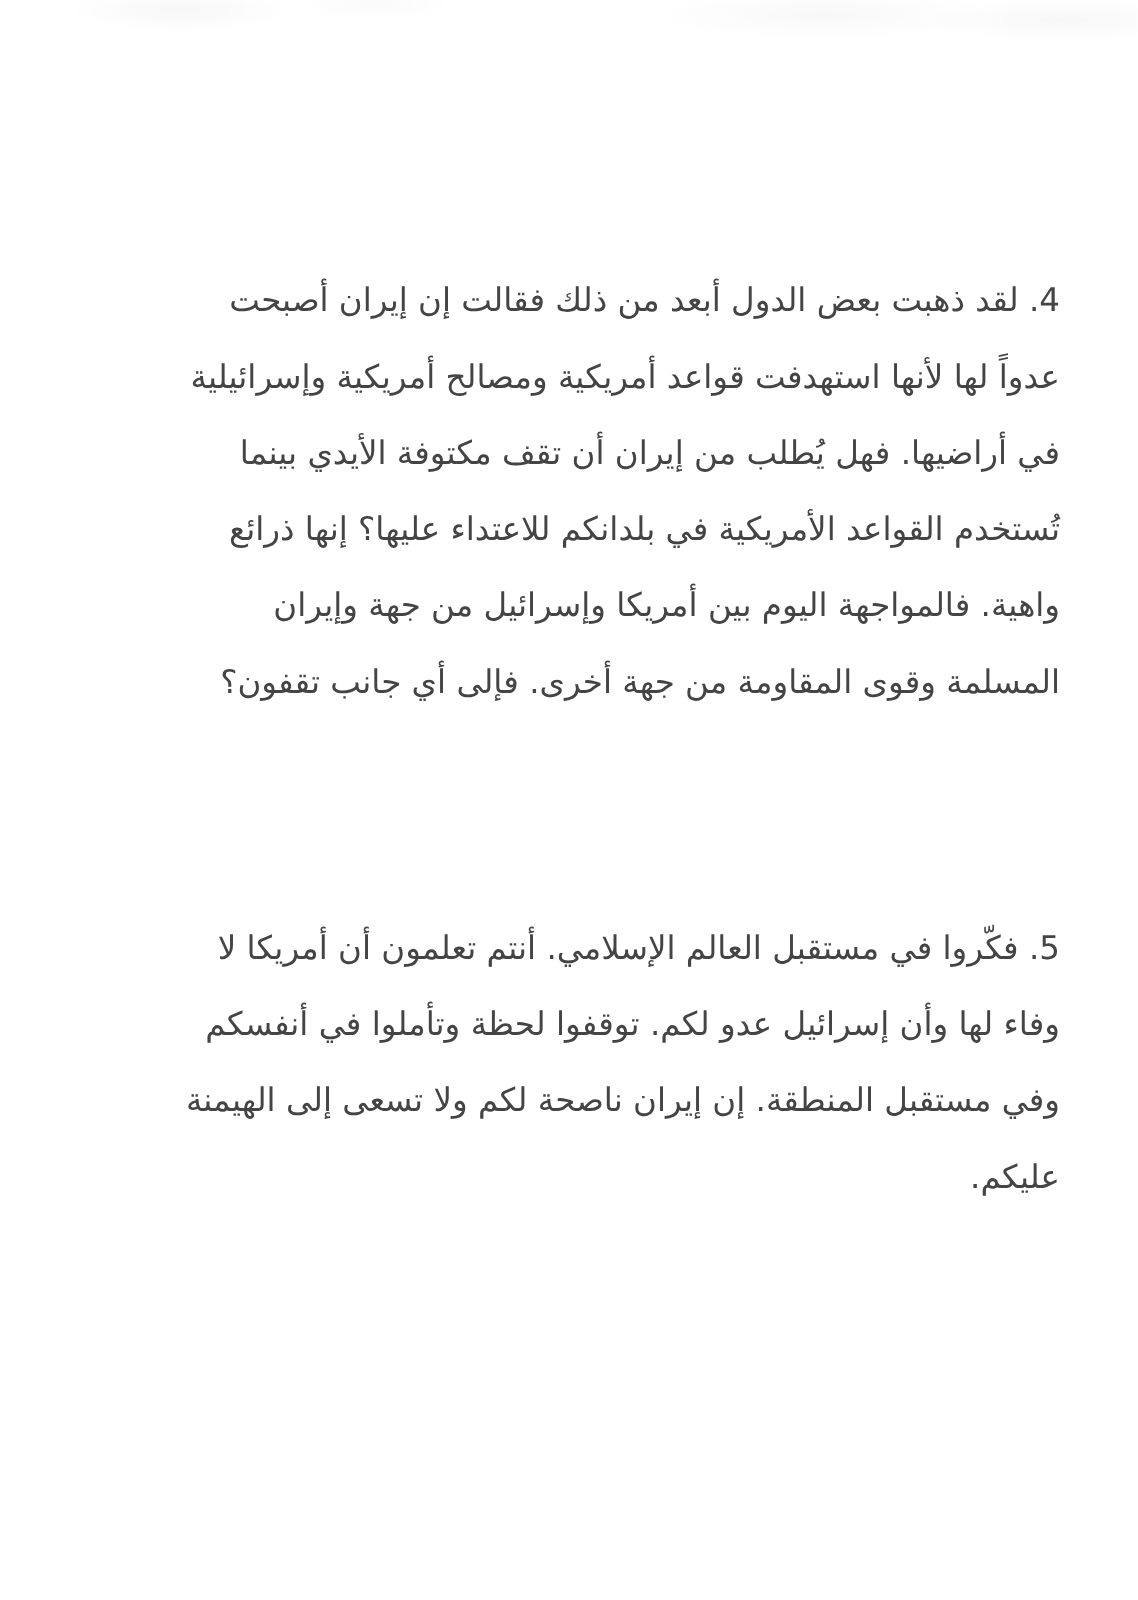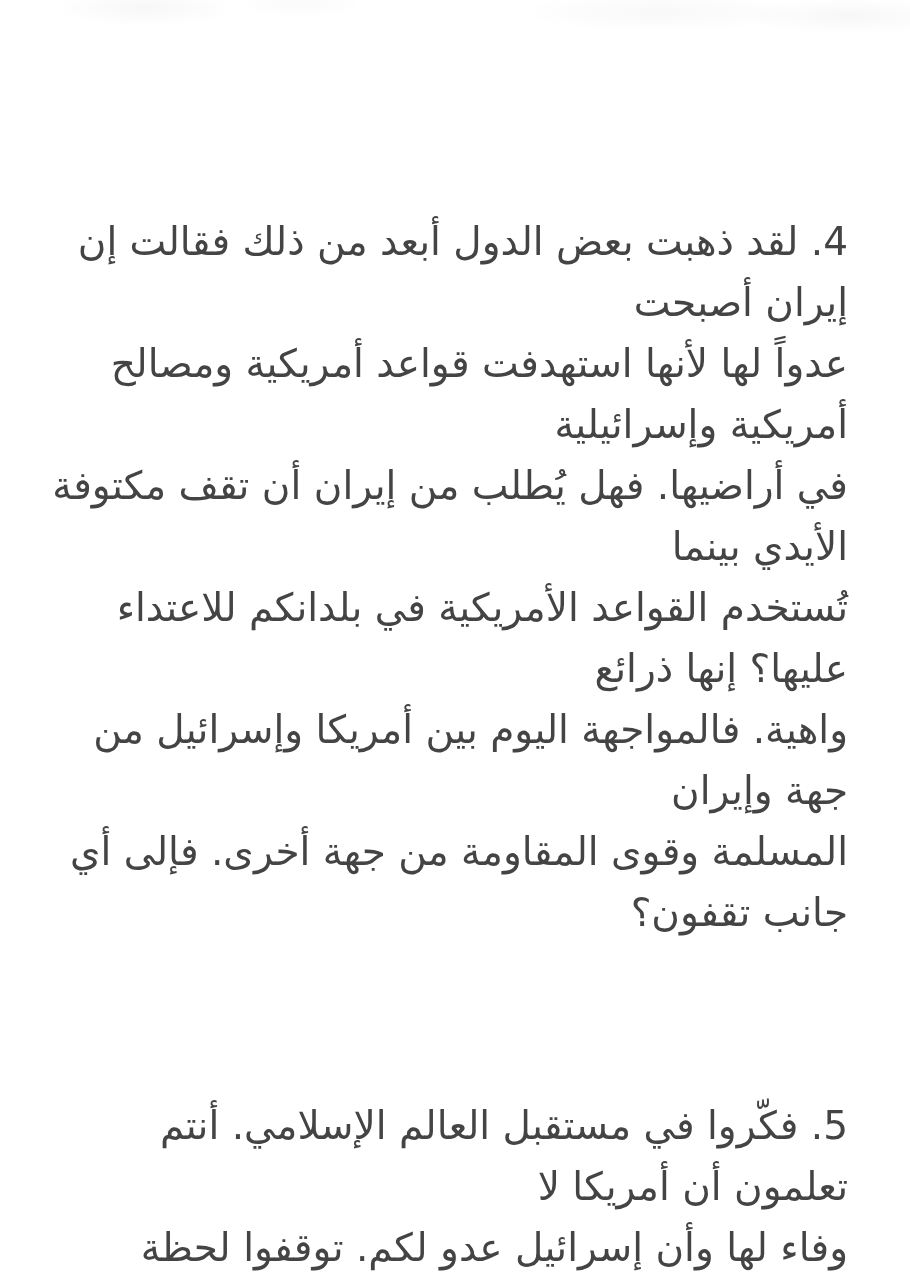--- a/index.html
+++ b/index.html
@@ -29,21 +29,21 @@
   .letter-page {
     position: absolute;
     top: 0; left: 0;
     box-sizing: border-box;
     width: 910px;
     height: 1280px;
     direction: rtl;
     text-align: right;
     padding: 150px 62px 0 40px;
     color: #444444;
-    font-size: 39px;
+    font-size: 26px;
     line-height: 61px;
     white-space: pre-line;
   }
   .para {
     margin: 0 0 30px 0;
   }
 </style>
 </head>
 <body>
 

